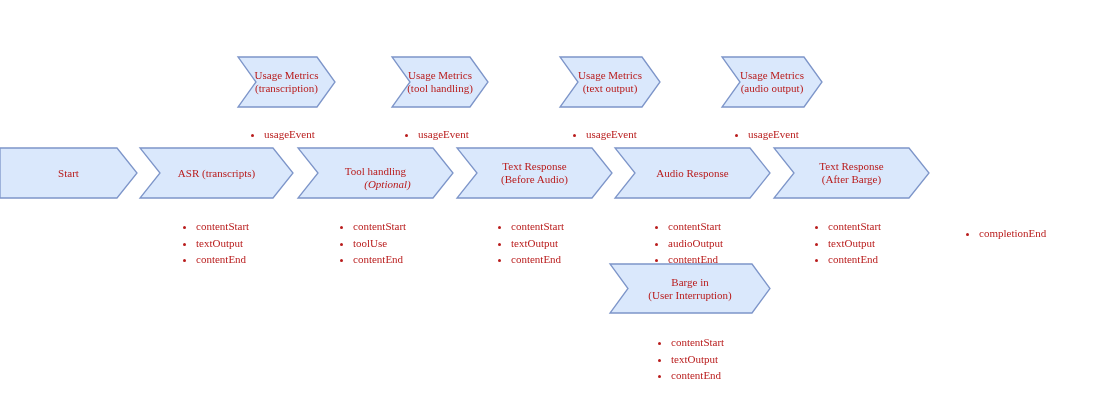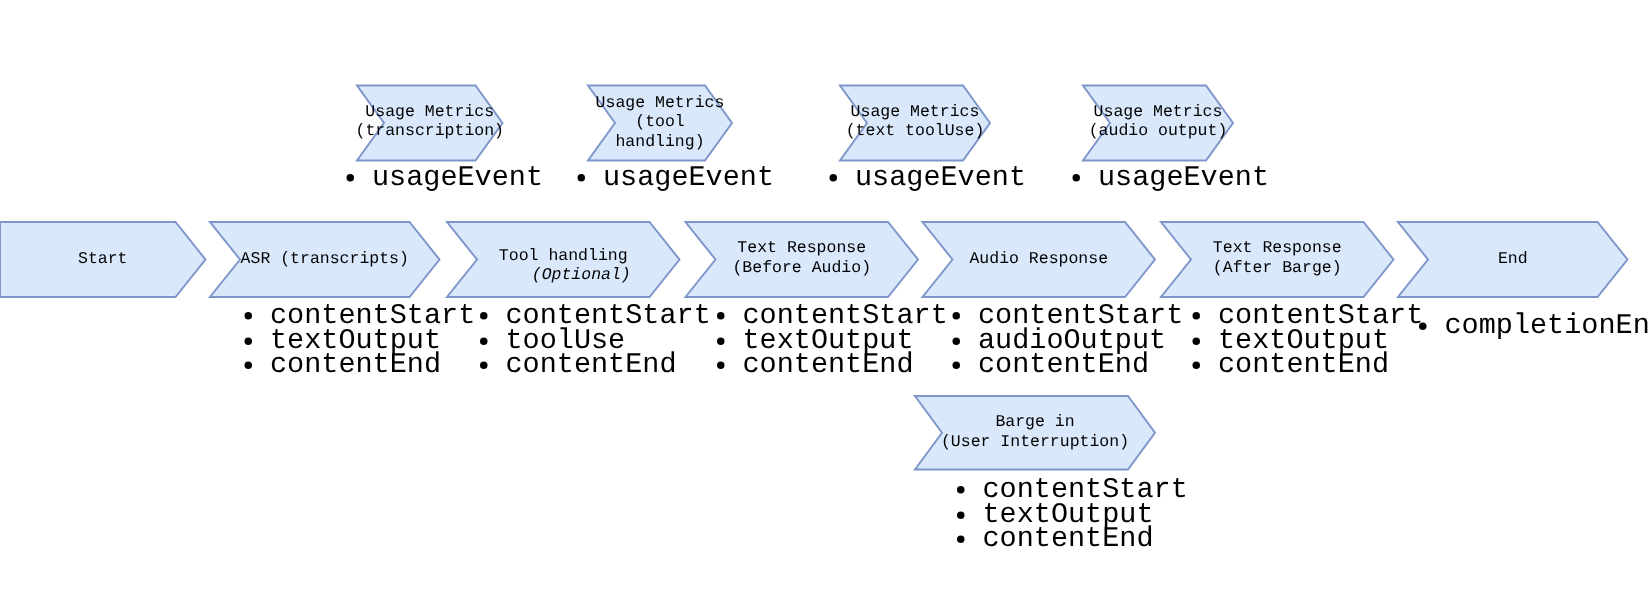--- a/index.html
+++ b/index.html
@@ -1,30 +1,30 @@
 <!DOCTYPE html>
 <html><head>
 <meta charset="utf-8">
 <style>
   html,body{margin:0;padding:0;background:#ffffff;}
   .stage{
     position:relative;width:1100px;height:405px;background:#ffffff;
-    font-family:Liberation Mono, monospace;color:#000000;overflow:hidden;
+    font-family:Liberation Serif, serif;color:#b91c1c;overflow:hidden;
   }
   .chev{position:absolute;}
   .chev svg{position:absolute;left:0;top:0;overflow:visible;}
   .chev-label{
     position:absolute;inset:0;z-index:1;
     display:flex;flex-direction:column;align-items:center;justify-content:center;
     font-size:11px;line-height:13px;text-align:center;
   }
   .chev-label .sub.italic{font-style:italic;margin-left:24px;}
   ul.events{
-    position:absolute;margin:0;padding:0 0 0 18px;list-style:disc;
-    font-size:19px;line-height:16.5px;white-space:nowrap;
+    position:absolute;margin:16px;padding:0 0 0 18px;list-style:disc;
+    font-size:11px;line-height:16.5px;white-space:nowrap;
   }
 </style>
 </head>
 <body>
 
 <div class="stage">
 
   <div class="chev" style="left:238px;top:57px;width:97px;height:50px;">
       <svg width="97" height="50">
         <polygon points="0,0 79,0 97,25 79,50 0,50 18,25" fill="#dae8fc" stroke="#7d95c9" stroke-width="1.3" stroke-linejoin="miter"></polygon>
@@ -50,21 +50,21 @@
   <ul class="events" style="left:384px;top:110px;">
     <li>usageEvent</li>
   </ul>
 
   <div class="chev" style="left:560px;top:57px;width:100px;height:50px;">
       <svg width="100" height="50">
         <polygon points="0,0 82,0 100,25 82,50 0,50 18,25" fill="#dae8fc" stroke="#7d95c9" stroke-width="1.3" stroke-linejoin="miter"></polygon>
       </svg>
     <div class="chev-label">
       <span>Usage Metrics</span>
-      <span class="sub">(text toolUse)</span>
+      <span class="sub">(text output)</span>
     </div>
   </div>
   <ul class="events" style="left:552px;top:110px;">
     <li>usageEvent</li>
   </ul>
 
   <div class="chev" style="left:722px;top:57px;width:100px;height:50px;">
       <svg width="100" height="50">
         <polygon points="0,0 82,0 100,25 82,50 0,50 18,25" fill="#dae8fc" stroke="#7d95c9" stroke-width="1.3" stroke-linejoin="miter"></polygon>
       </svg>
@@ -152,28 +152,20 @@
       <span>Text Response</span>
       <span class="sub">(After Barge)</span>
     </div>
   </div>
   <ul class="events" style="left:794px;top:202px;">
     <li>contentStart</li>
     <li>textOutput</li>
     <li>contentEnd</li>
   </ul>
 
-  <div class="chev" style="left:932px;top:148px;width:153px;height:50px;">
-      <svg width="153" height="50">
-        <polygon points="0,0 133,0 153,25 133,50 0,50 20,25" fill="#dae8fc" stroke="#7d95c9" stroke-width="1.3" stroke-linejoin="miter"></polygon>
-      </svg>
-    <div class="chev-label">
-      <span>End</span>
-    </div>
-  </div>
   <ul class="events" style="left:945px;top:209px;">
     <li>completionEnd</li>
   </ul>
 
   <div class="chev" style="left:610px;top:264px;width:160px;height:49px;">
       <svg width="160" height="49">
         <polygon points="0,0 142,0 160,24.5 142,49 0,49 18,24.5" fill="#dae8fc" stroke="#7d95c9" stroke-width="1.3" stroke-linejoin="miter"></polygon>
       </svg>
     <div class="chev-label">
       <span>Barge in</span>

